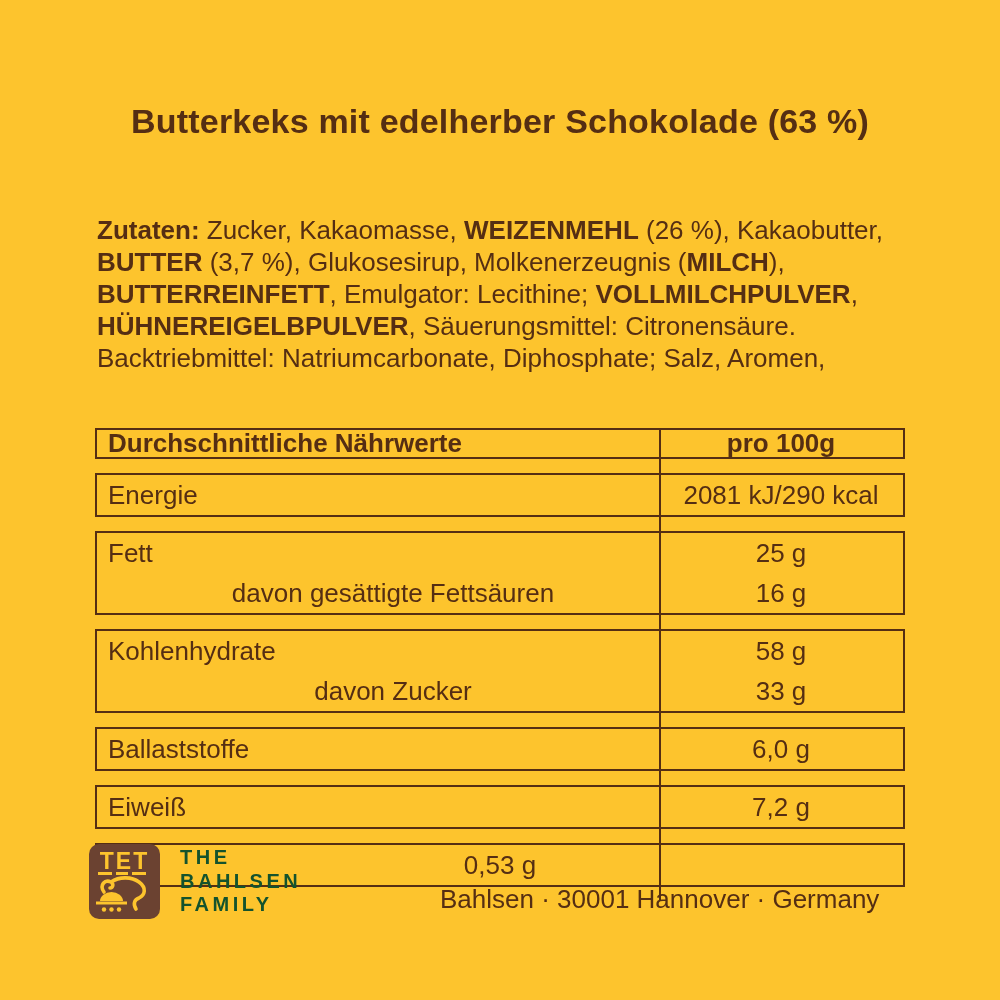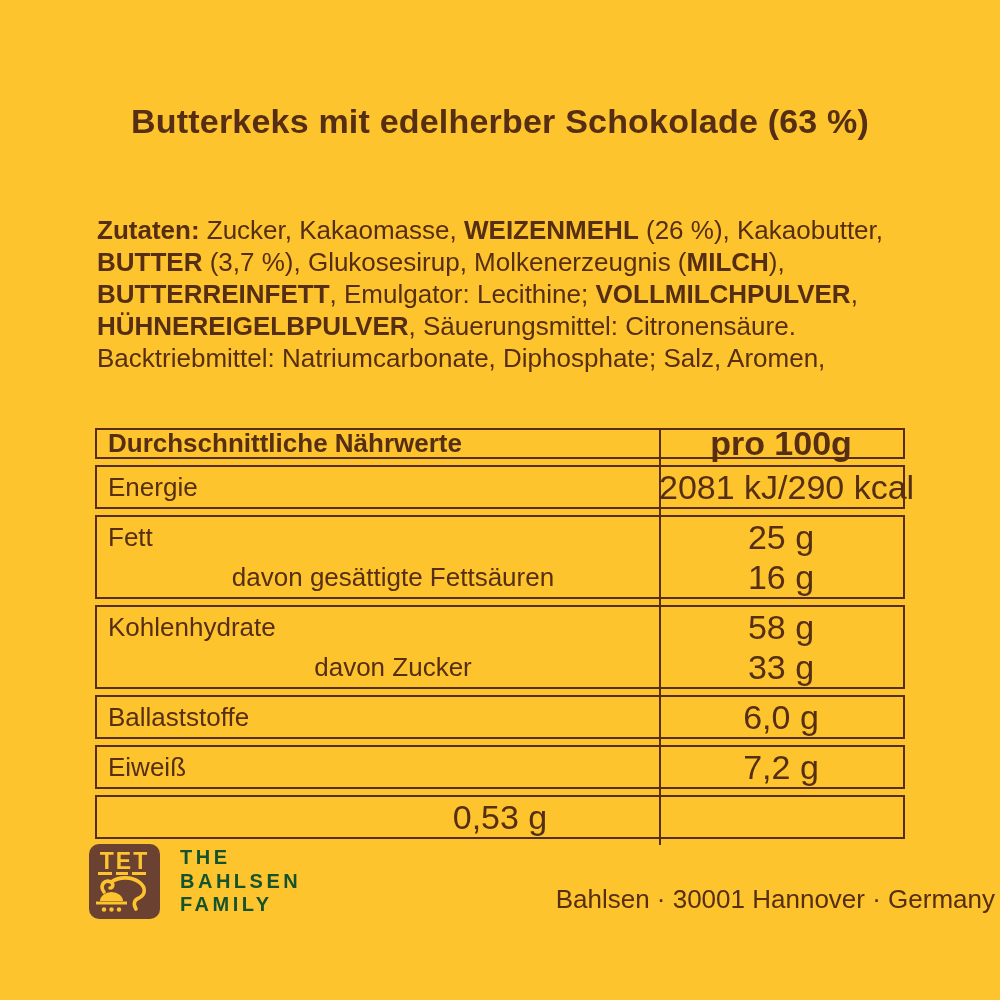--- a/index.html
+++ b/index.html
@@ -30,51 +30,51 @@
 
   .nutrition{
     position:absolute;top:428px;left:95px;width:810px;
   }
   .nt-divider{
     position:absolute;top:0;bottom:0;left:564px;width:2px;
     background:#552E13;
   }
   .nt-box{
     border:2px solid #552E13;
-    margin-bottom:6px;
+    margin-bottom:14px;
     position:relative;
     background:transparent;
   }
   .nt-row{display:flex;align-items:center;height:40px;}
   .nt-header-row{height:27px;}
   .nt-label{
     flex:0 0 562px;box-sizing:border-box;
     padding-left:11px;font-size:26px;
     white-space:nowrap;overflow:hidden;
   }
   .nt-label.indent{padding-left:30px;text-align:center;}
   .nt-value{
-    flex:1;text-align:center;font-size:34px;white-space:nowrap;
+    flex:1;text-align:center;font-size:26px;white-space:nowrap;
   }
   .nt-header-row .nt-label,.nt-header-row .nt-value{font-weight:700;}
 
   .footer-logo{
     position:absolute;top:843px;left:88px;
     display:flex;align-items:flex-start;
   }
   .tet-badge{width:73px;height:77px;display:block;}
   .brand-lines{
     margin-left:19px;margin-top:3px;
     font-size:20px;font-weight:700;
     letter-spacing:3.5px;line-height:23.5px;
     color:#14532d;
   }
   .address{
     position:absolute;top:884px;left:440px;width:555px;
-    text-align:right;font-size:26px;white-space:nowrap;
+    text-align:left;font-size:26px;white-space:nowrap;
   }
 </style>
 </head>
 <body>
 
 <div class="canvas">
 
   <div class="title">Butterkeks mit edelherber Schokolade (63 %)</div>
 
   <div class="ingredients">

